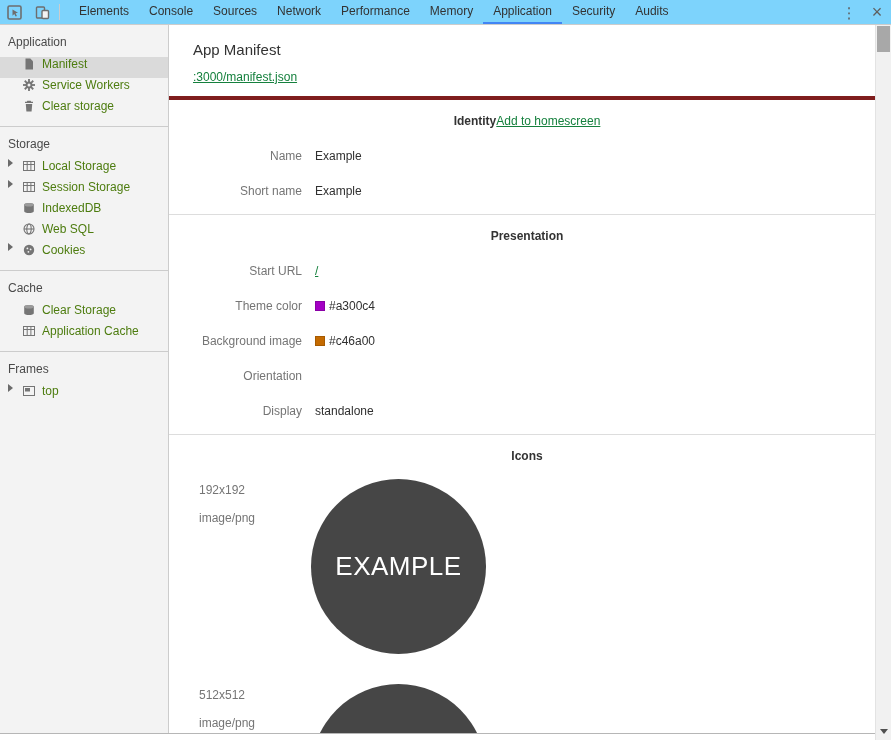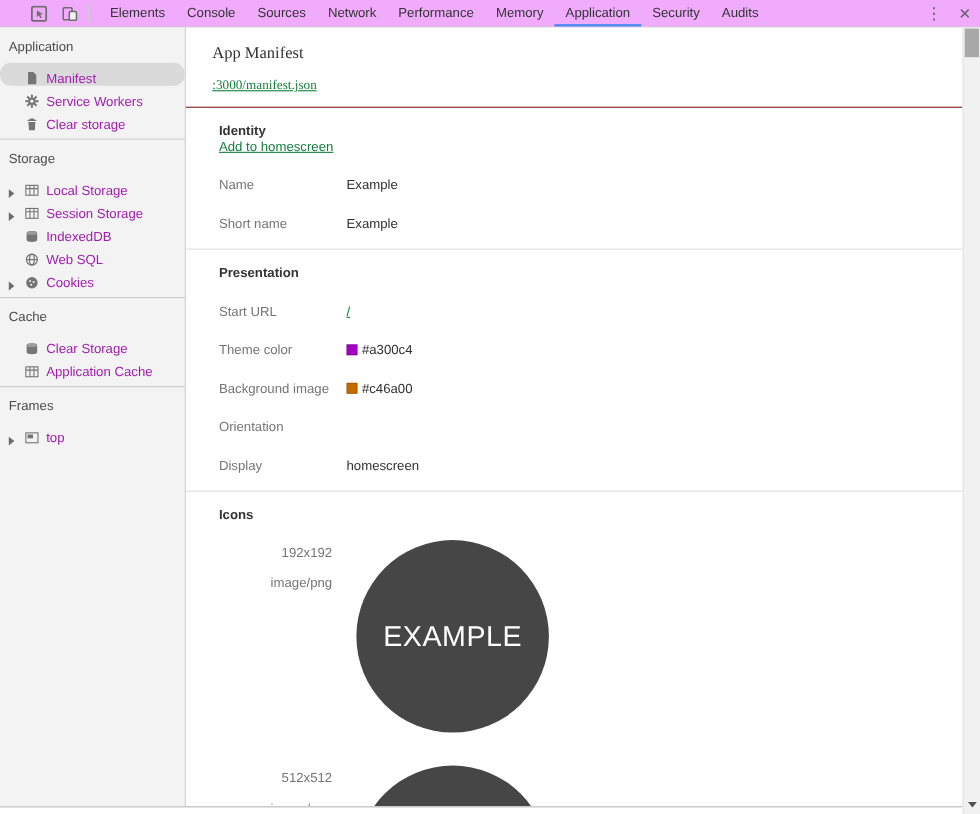--- a/index.html
+++ b/index.html
@@ -1,60 +1,60 @@
 <!DOCTYPE html>
 <html><head>
 <meta charset="utf-8">
 <style>
   * { margin:0; padding:0; box-sizing:border-box; }
   html,body { width:891px; height:740px; }
   body { font-family:"Liberation Sans", sans-serif; font-size:12px; color:#333; background:#fff; }
   .app { position:relative; width:891px; height:740px; overflow:hidden; background:#fff; }
 
   
-  .toolbar { height:25px; background:#f0abfc; border-bottom:1px solid #ccc; display:flex; align-items:stretch;padding-left:21px; }
+  .toolbar { height:25px; background:#7dd3fc; border-bottom:1px solid #ccc; display:flex; align-items:stretch; }
   .tool-btn { width:28px; display:flex; align-items:center; justify-content:center; cursor:pointer; }
   .toolbar-sep { width:1px; background:#ccc; margin:4px 3px; }
   .tabs { display:flex; margin-left:6px; }
   .tab { padding:0 10px; display:flex; align-items:center; color:#333; cursor:pointer; border-bottom:2px solid transparent; white-space:nowrap; }
   .tab.active { border-bottom-color:#4285f4; }
   .toolbar-spacer { flex:1; }
   .tb-icon-text { color:#5f5f5f; font-size:15px; line-height:1; }
   .close-glyph { font-size:18px; }
 
   
   .body { display:flex; height:708px; }
 
   
   .sidebar { width:169px; background:#f3f3f3; border-right:1px solid #ccc; overflow:hidden; flex:none; }
   .section { border-bottom:1px solid #ccc; padding-bottom:6px; }
   .section:last-child { border-bottom:none; }
   .section-title { padding:10px 8px 8px; color:#4a4a4a; }
-  .item { height:21px; display:flex; align-items:flex-end; padding-left:8px; cursor:pointer; color:#a21caf;border-radius:10px; }
+  .item { height:21px; display:flex; align-items:flex-start; padding-left:8px; cursor:pointer; color:#4d7c0f; }
   .item.selected { background:#dadada; }
   .expander { width:13px; flex:none; display:flex; align-items:center; }
   .tri { width:0; height:0; border-left:5px solid #6b6b6b; border-top:4px solid transparent; border-bottom:4px solid transparent; }
   .s-icon { width:16px; height:14px; flex:none; margin-right:5px; display:flex; align-items:center; justify-content:center; }
 
   
   .main { flex:1; background:#fff; margin-right:16px; overflow:hidden; }
-  .main-header { padding:16px 20px 12px 24px; border-bottom:1px solid #7f1d1d;font-family:Liberation Serif, serif; }
+  .main-header { padding:16px 20px 12px 24px; border-bottom:4px solid #7f1d1d; }
   .main-title { font-size:15px; color:#333; margin-bottom:12px; }
   a.link { color:#15803d; text-decoration:underline; cursor:pointer; }
   .msection { border-bottom:1px solid #ddd; padding:14px 20px 16px 30px; }
   .msection.last { border-bottom:none; padding-bottom:0; }
-  .msection-header { display:flex; justify-content:flex-start; align-items:baseline;flex-direction:column; }
+  .msection-header { display:flex; justify-content:center; align-items:baseline; }
   .msection-title { font-weight:bold; color:#333; }
   .field { display:flex; margin-top:21px; align-items:center; min-height:14px; }
-  .field-label { width:103px; text-align:left; color:#757575; flex:none; margin-right:13px; }
+  .field-label { width:103px; text-align:right; color:#757575; flex:none; margin-right:13px; }
   .field-value { color:#303030; display:flex; align-items:center; }
   .swatch { width:10px; height:10px; display:inline-block; margin-right:4px; border:1px solid rgba(0,0,0,0.15); }
   .icon-entry { display:flex; margin-top:16px; }
   .icon-entry.second { margin-top:30px; }
-  .icon-meta { width:103px; margin-right:13px; text-align:right; color:#757575; flex:none; padding-top:4px; }
+  .icon-meta { width:103px; text-align:left; color:#757575; flex:none; padding-top:4px; }
   .icon-meta .meta-line { margin-bottom:14px; }
   .app-icon-circle { width:175px; height:175px; border-radius:50%; color:#fff; display:flex; align-items:center; justify-content:center; font-size:26px; letter-spacing:0.5px; margin-left:9px; flex:none; }
 
   
   .scrollbar { position:absolute; top:25px; right:0; bottom:0; width:16px; background:#f1f1f1; border-left:1px solid #e3e3e3; }
   .scroll-thumb { position:absolute; top:1px; left:1px; right:1px; height:26px; background:#a8a8a8; cursor:pointer; }
   .scroll-btn-down { position:absolute; bottom:0; left:0; width:100%; height:17px; display:flex; align-items:center; justify-content:center; cursor:pointer; }
   .down-tri { width:0; height:0; border-top:5px solid #505050; border-left:4px solid transparent; border-right:4px solid transparent; }
 
   .bottom-strip { position:absolute; left:0; right:16px; bottom:0; height:7px; background:#fff; border-top:1px solid #b6b6b6; }
@@ -305,21 +305,21 @@
             <span class="swatch" style="background-color: rgb(196, 106, 0);"></span>
             <span>#c46a00</span>
           </span>
         </div>
         <div class="field">
           <span class="field-label">Orientation</span>
           <span class="field-value"></span>
         </div>
         <div class="field">
           <span class="field-label">Display</span>
-          <span class="field-value">homescreen</span>
+          <span class="field-value">standalone</span>
         </div>
       </div>
 
       <div class="msection last">
         <div class="msection-header">
           <span class="msection-title">Icons</span>
         </div>
 
         <div class="icon-entry">
           <div class="icon-meta">

